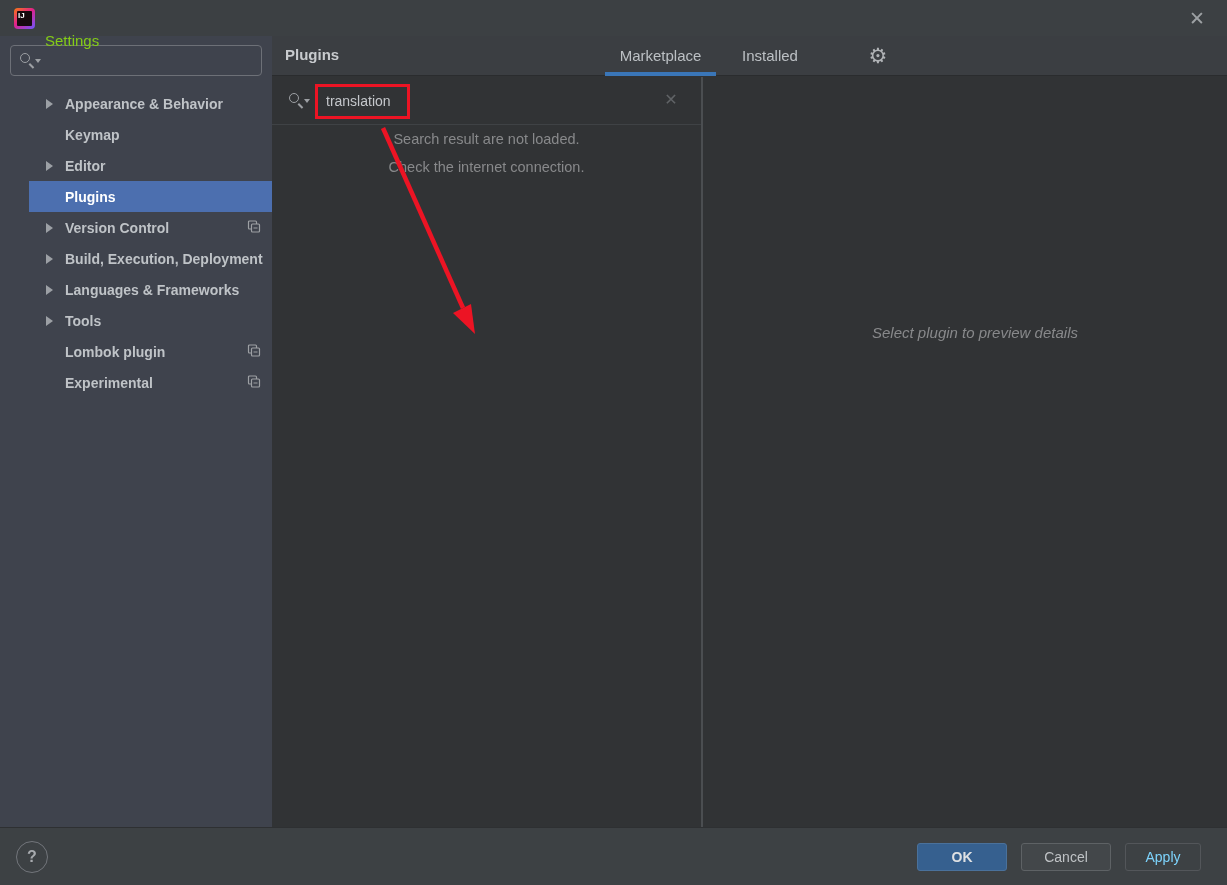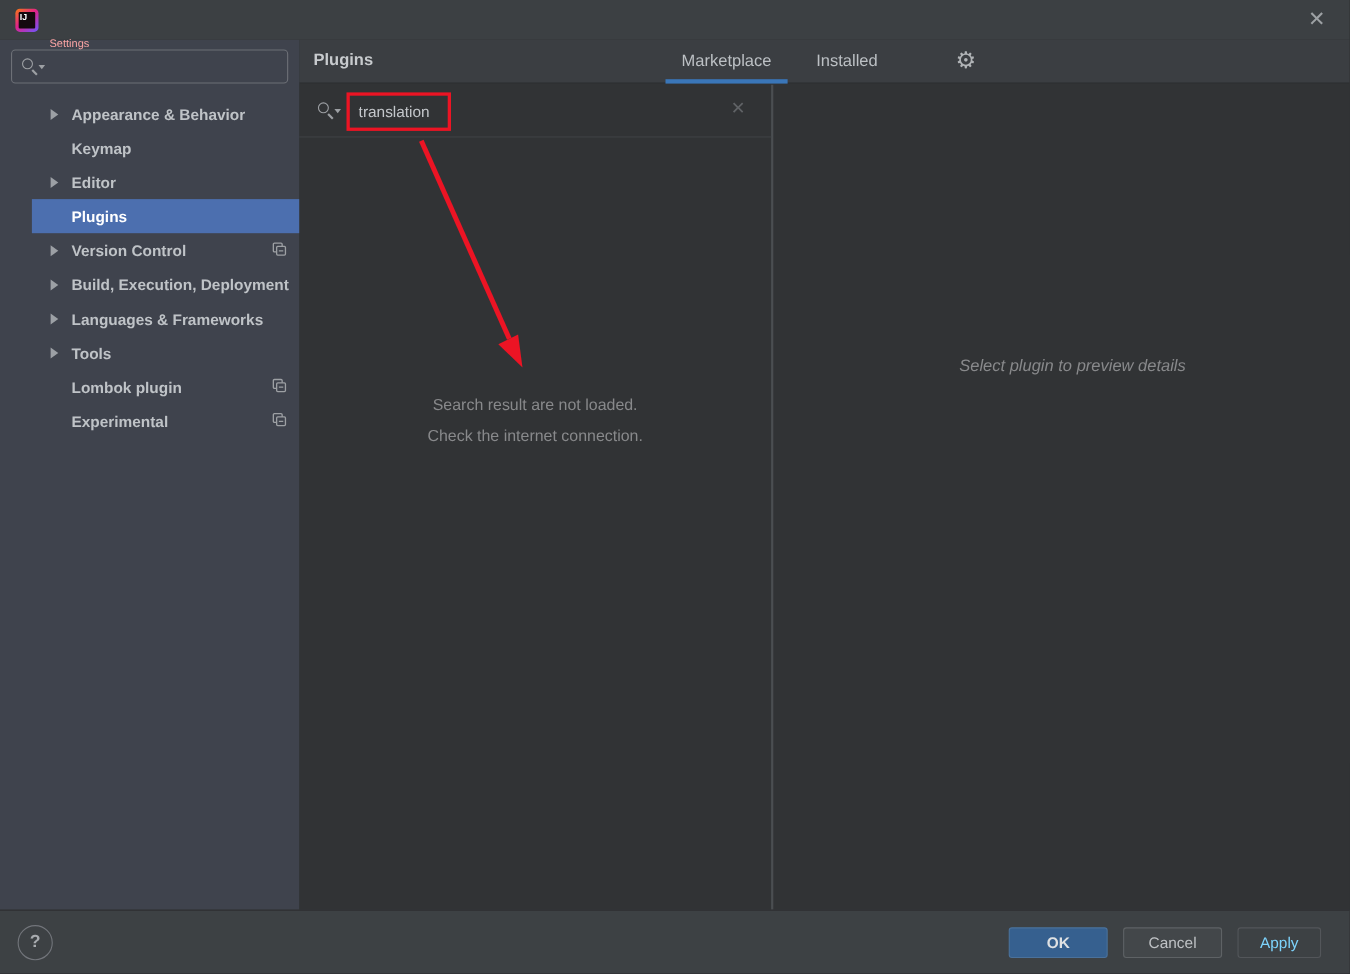--- a/index.html
+++ b/index.html
@@ -10,21 +10,21 @@
 
   
   .titlebar { position:absolute; left:0; top:0; width:1227px; height:36px;
     background:#3C4043; display:flex; align-items:center; padding:0 14px; z-index:5; }
   .app-logo { width:21px; height:21px; border-radius:4px; margin-right:10px;
     background:linear-gradient(140deg,#f97a12 0%,#e0218a 45%,#6b57ff 100%);
     position:relative; flex:0 0 auto; }
   .app-logo .inner { position:absolute; left:3px; top:3px; width:15px; height:15px;
     background:#15090d; border-radius:1px; }
   .app-logo .ij { position:absolute; left:4px; top:3px; color:#fff; font-size:8px; font-weight:bold; }
-  .window-title { color:#fca5a5; font-size:10px;margin-top:44px; }
+  .window-title { color:#84cc16; font-size:15px;margin-top:44px; }
   .close-btn { position:absolute; right:18px; top:7px; width:24px; height:24px;
     color:#9da1a4; font-size:19px; line-height:24px; text-align:center; cursor:default; }
 
   
   .sidebar { position:absolute; left:0; top:36px; width:272px; height:791px;
     background:#3F434D; z-index:2; }
   .sidebar-search { margin:9px 10px 12px 10px; height:31px; border:1px solid #6d7077;
     border-radius:4px; display:flex; align-items:center; padding:0 8px; background:transparent; }
   .sidebar-search input { flex:1; background:transparent; border:none; outline:none;
     color:#c4c7cb; font-size:14px; font-family:"Liberation Sans", sans-serif; }
@@ -61,21 +61,21 @@
 
   .content { position:absolute; top:41px; left:0; right:0; bottom:0; display:flex;gap:20px; }
   .list-panel { width:431px; position:relative; border-right:2px solid #4b4e51; }
   .plugin-search-row { height:48px; border-bottom:1px solid #3f4245; position:relative;
     display:flex; align-items:center; padding-left:16px; }
   .plugin-search-row input { background:transparent; border:none; outline:none;
     color:#c4c7cb; font-size:14px; width:300px; margin-left:12px; padding:2px 4px;
     font-family:"Liberation Sans", sans-serif; }
   .clear-x { position:absolute; right:20px; top:13px; width:20px; height:20px; color:#606366;
     font-size:16px; line-height:20px; text-align:center; cursor:default; }
-  .empty-msg { margin-top:230px; text-align:center; color:#88898b; font-size:14.5px; line-height:28px; }
+  .empty-msg { text-align:center; color:#88898b; font-size:14.5px; line-height:28px; }
 
   .detail-panel { flex:1; position:relative;font-style:italic; }
   .detail-placeholder { margin-top:247px; text-align:center; color:#88898b; font-size:15px; }
 
   
   .footer { position:absolute; left:0; bottom:0; width:1227px; height:58px; background:#3D4144;
     border-top:1px solid #2e3032; display:flex; align-items:center; z-index:4; }
   .help-btn { margin-left:16px; width:32px; height:32px; border-radius:50%;
     border:1px solid #72757b; color:#a8abaf; font-size:16px; font-weight:bold;
     display:flex; align-items:center; justify-content:center; cursor:default; }

